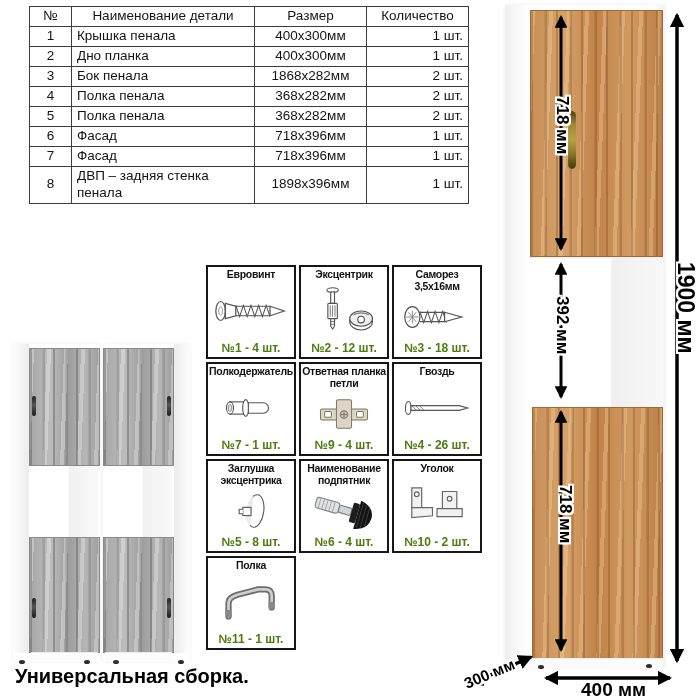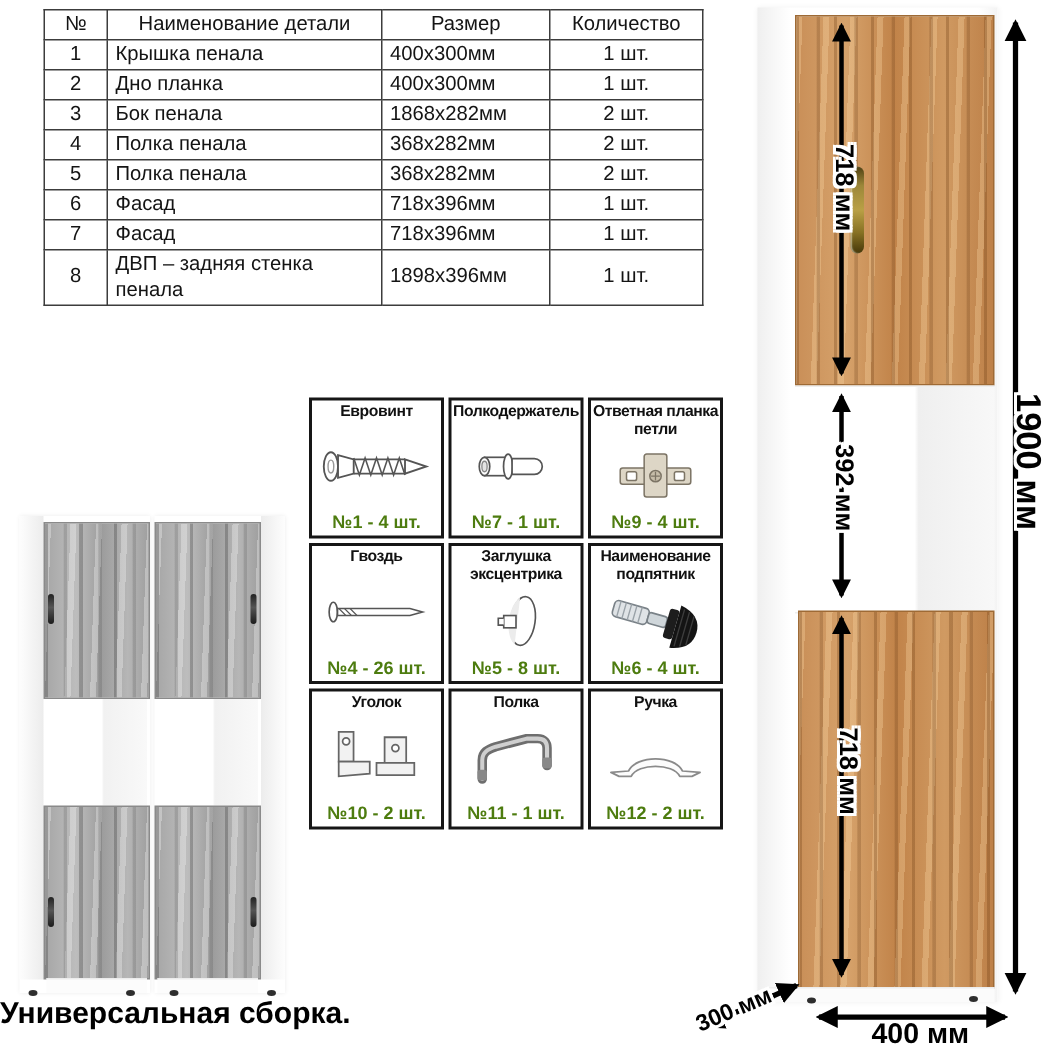--- a/index.html
+++ b/index.html
@@ -7,22 +7,22 @@
           font-family:"Liberation Sans",sans-serif;color:#1a1a1a;}
 
   
   #parts-table{position:absolute;left:29px;top:6px;width:396px;border-collapse:collapse;
                font-size:13.5px;line-height:1.25;color:#141414;table-layout:fixed;}
   #parts-table td,#parts-table th{border:1.5px solid #3c3c3c;padding:1px 5px;font-weight:400;
                background:#fff;overflow:hidden;}
   #parts-table th{text-align:center;}
   .col-num{width:31px;text-align:center;}
   .col-name{width:172px;text-align:left;}
-  .col-size{width:101px;text-align:left;}
-  .col-qty{width:91px;text-align:center;}
+  .col-size{width:101px;text-align:center;}
+  .col-qty{width:91px;text-align:right;}
   #parts-table tr{height:20px;}
 
   
   #hardware-grid{position:absolute;left:206px;top:217px;width:276px;
                  display:grid;grid-template-columns:repeat(3,1fr);gap:3px;margin-top:48px;}
   .hw-cell{box-sizing:border-box;border:2px solid #161616;background:#fff;height:94px;
            display:flex;flex-direction:column;align-items:center;padding:2px 1px 1px;}
   .hw-name{font-weight:700;font-size:10.5px;letter-spacing:-0.3px;text-align:center;line-height:1.12;color:#111;}
   .hw-img{flex:1;display:flex;align-items:center;justify-content:center;min-height:0;}
   .hw-img svg{display:block;}
@@ -90,21 +90,21 @@
                    -2px 0 0 #fff,2px 0 0 #fff,0 -2px 0 #fff,0 2px 0 #fff;}
   .dim-v{writing-mode:vertical-rl;}
   #dim-718-top{left:552px;top:96px;font-size:17px;}
   #dim-392{left:552px;top:296px;font-size:17px;}
   #dim-718-bottom{left:555px;top:485px;font-size:17px;}
   #dim-1900{left:672px;top:262px;font-size:23px;}
   #dim-400{left:581px;top:679px;font-size:19px;}
   #dim-300{left:463px;top:665px;font-size:15.5px;transform:rotate(-23deg);}
 
   
-  #caption{position:absolute;left:0;top:665px;font-size:20px;font-weight:700;color:#000;}
+  #caption{position:absolute;left:15px;top:665px;font-size:20px;font-weight:700;color:#000;}
 
   .icon-stroke{stroke:#555;fill:#fff;}
 </style>
 </head>
 <body>
 
 <div id="canvas">
 
   <table id="parts-table">
     <tbody>
@@ -177,21 +177,56 @@
             <path d="M24,16 H60 M24,26 H60" fill="none"></path>
             <path d="M24,15 l4,12 4,-12 4,12 4,-12 4,12 4,-12 4,12 4,-12 4,12" fill="none" stroke-width="1.1"></path>
             <path d="M60,16 L75,21 L60,26 Z"></path>
           </g>
           <ellipse cx="8" cy="21" rx="2" ry="4.5" fill="none" stroke="#999"></ellipse>
         </svg>
       </span>
       <span class="hw-count">№1 - 4 шт.</span>
     </div>
 
-
+    <div class="hw-cell">
+      <span class="hw-name">Эксцентрик</span>
+      <span class="hw-img">
+        <svg width="76" height="52" viewBox="0 0 80 54">
+          <g class="icon-stroke" stroke-width="1.2">
+            <ellipse cx="28" cy="5" rx="6" ry="2.5"></ellipse>
+            <rect x="26" y="7" width="4" height="12"></rect>
+            <rect x="23" y="19" width="10" height="16" rx="1"></rect>
+            <path d="M25.5,21 v12 M28,21 v12 M30.5,21 v12" stroke-width="0.8" fill="none"></path>
+            <path d="M26,35 h4 v8 l-2,3 -2,-3 z"></path>
+            <path d="M26,38 h4 M26,41 h4" stroke-width="0.8" fill="none"></path>
+            <ellipse cx="58" cy="38" rx="12" ry="9"></ellipse>
+            <ellipse cx="58" cy="35" rx="12" ry="8" fill="#eee"></ellipse>
+            <circle cx="58" cy="36" r="3.5" fill="#fff"></circle>
+            <path d="M50,31 q8,-4 16,0" fill="none" stroke-width="1"></path>
+          </g>
+        </svg>
+      </span>
+      <span class="hw-count">№2 - 12 шт.</span>
+    </div>
+
+    <div class="hw-cell">
+      <span class="hw-name">Саморез 3,5х16мм</span>
+      <span class="hw-img">
+        <svg width="76" height="36" viewBox="0 0 80 38">
+          <g class="icon-stroke" stroke-width="1.3">
+            <ellipse cx="14" cy="19" rx="8" ry="11"></ellipse>
+            <path d="M22,14 h26 M22,24 h26" fill="none"></path>
+            <path d="M22,13 l4,12 4,-12 4,12 4,-12 4,12 4,-12 4,12" fill="none" stroke-width="1.1"></path>
+            <path d="M48,14 L66,19 L48,24 Z"></path>
+          </g>
+          <path d="M14,12.5 v13 M7.5,19 h13 M10,14 l8,10 M18,14 l-8,10" stroke="#888" stroke-width="1" fill="none"></path>
+        </svg>
+      </span>
+      <span class="hw-count">№3 - 18 шт.</span>
+    </div>
 
     <div class="hw-cell">
       <span class="hw-name">Полкодержатель</span>
       <span class="hw-img">
         <svg width="70" height="34" viewBox="0 0 80 38">
           <g class="icon-stroke" stroke-width="1.3">
             <rect x="16" y="12" width="17" height="14"></rect>
             <ellipse cx="16" cy="19" rx="4" ry="7"></ellipse>
             <ellipse cx="34" cy="19" rx="3.5" ry="9.5"></ellipse>
             <path d="M37,13 h17 a6,6 0 0 1 0,12 h-17 z"></path>
@@ -289,29 +324,20 @@
         <svg width="72" height="44" viewBox="0 0 80 48">
           <path d="M15,40 V26 C15,20 19,18 25,16 L48,10 H56 C61,10 63,13 63,17 V30" fill="none" stroke="#6e6e6e" stroke-width="7" stroke-linecap="round" stroke-linejoin="round"></path>
           <path d="M15,40 V26 C15,20 19,18 25,16 L48,10 H56 C61,10 63,13 63,17 V30" fill="none" stroke="#cfcfcf" stroke-width="3" stroke-linecap="round" stroke-linejoin="round"></path>
           <rect x="11.5" y="33" width="7" height="8" rx="2" fill="#888"></rect>
           <rect x="59.5" y="24" width="7" height="8" rx="2" fill="#888"></rect>
         </svg>
       </span>
       <span class="hw-count">№11 - 1 шт.</span>
     </div>
 
-    <div class="hw-cell">
-      <span class="hw-name">Ручка</span>
-      <span class="hw-img">
-        <svg width="76" height="36" viewBox="0 0 80 40">
-          <path d="M7,31 L20,30 C26,18 54,18 60,30 L73,31 L67,34 L58,34 C53,24 27,24 22,34 L13,34 Z" fill="#fcfcfc" stroke="#8a8a8a" stroke-width="1.3" stroke-linejoin="round"></path>
-        </svg>
-      </span>
-      <span class="hw-count">№12 - 2 шт.</span>
-    </div>
   </div>
 
   <div class="cab-gray" id="cab-gray-a">
     <div class="cg-side"></div>
     <div class="cg-body">
       <div class="cg-door-top wood-gray">
         <div class="cg-handle cg-handle-top"></div>
       </div>
       <div class="cg-open"></div>
       <div class="cg-door-bottom wood-gray">

